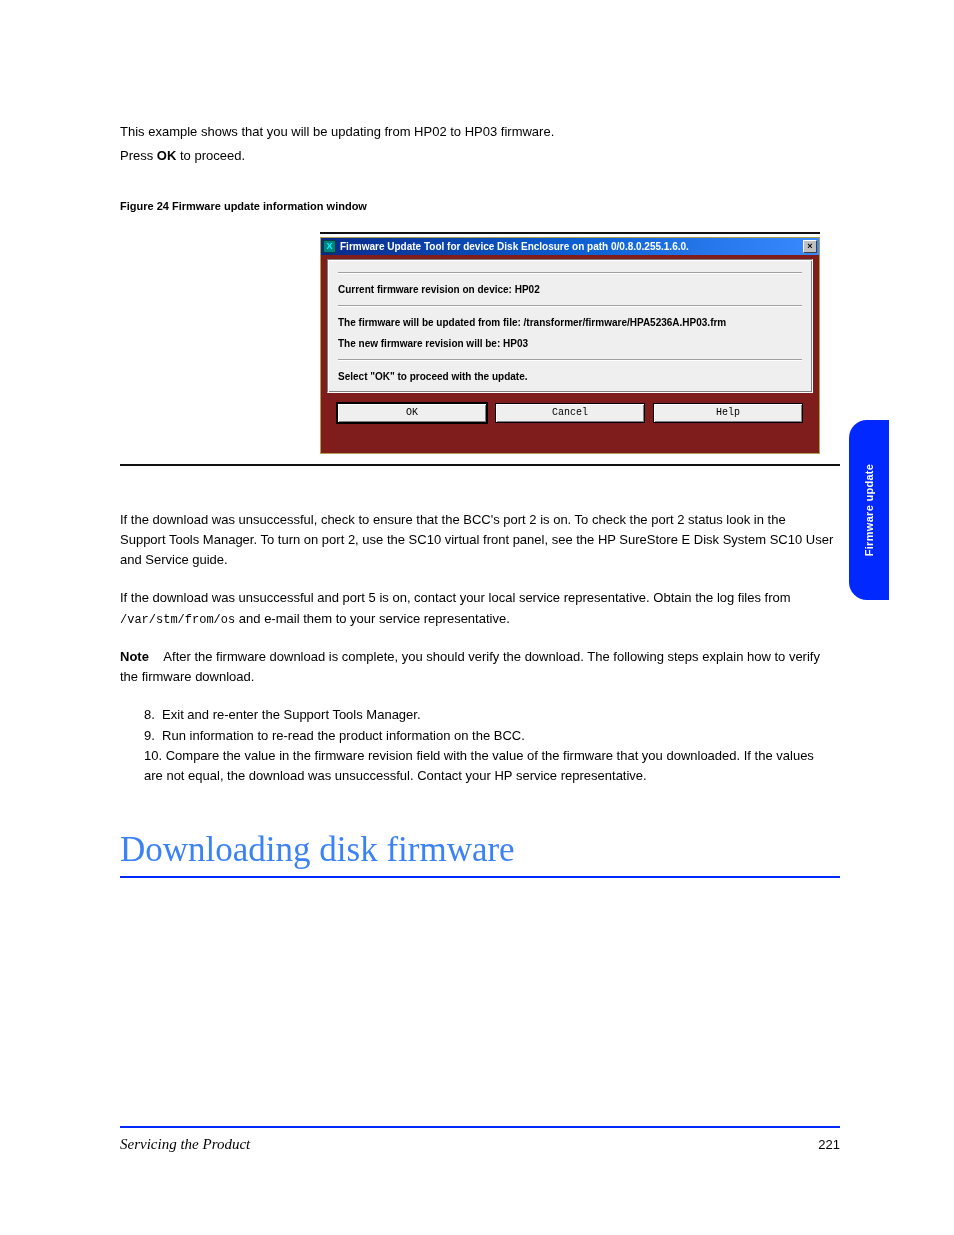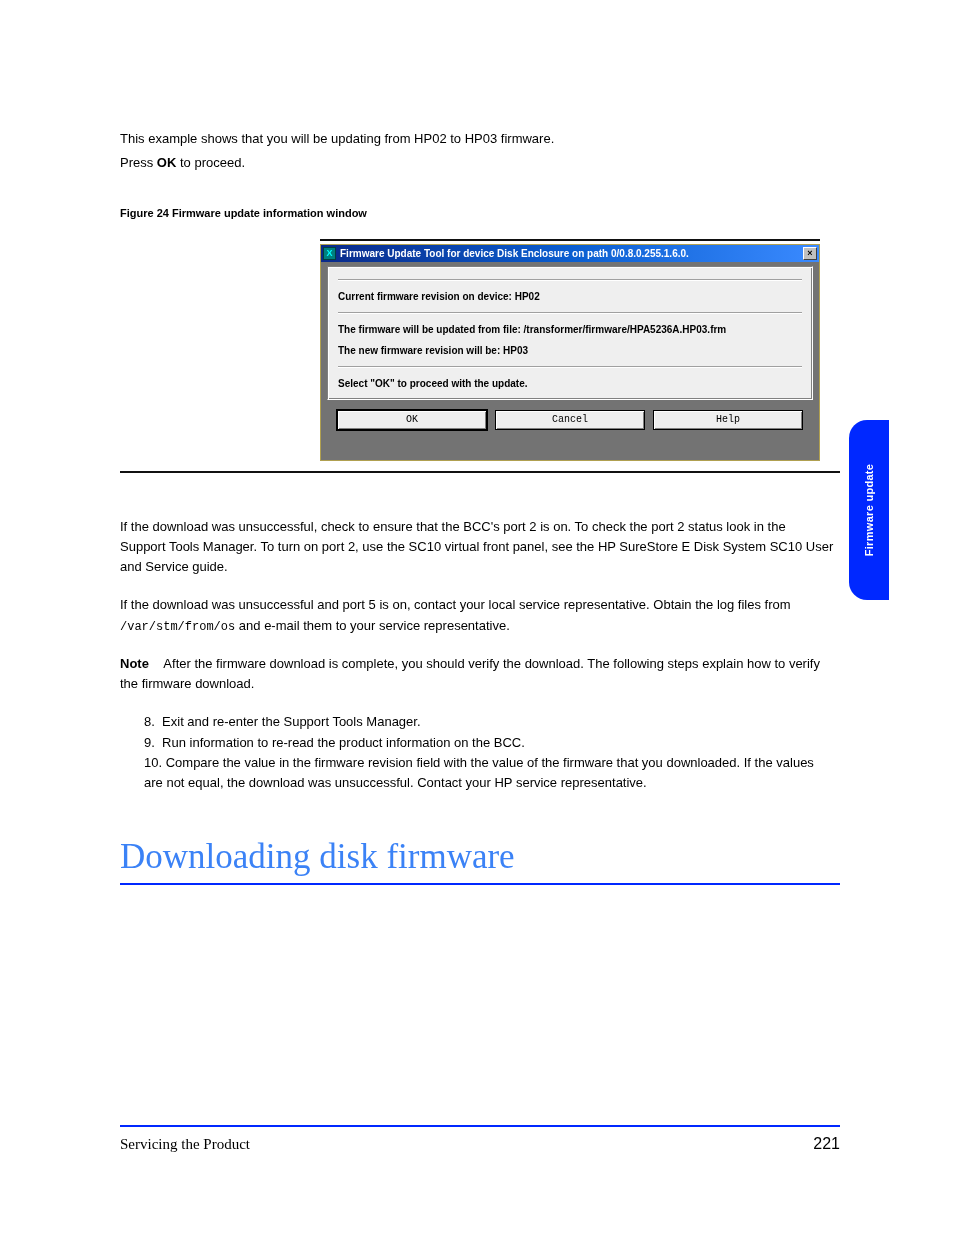--- a/index.html
+++ b/index.html
@@ -6,21 +6,21 @@
     body {
       width: 954px;
       height: 1235px;
       background: #ffffff;
       font-family: Arial, sans-serif;
       position: relative;
     }
     .page-content {
       position: absolute;
       left: 120px;
-      top: 129px;
+      top: 122px;
       width: 714px;
     }
     .intro {
       font-size: 13px;
       color: #000;
       line-height: 1.5;
       margin-bottom: 35px;
     }
     .intro p {
       margin-bottom: 4px;
@@ -95,21 +95,21 @@
       justify-content: center;
       cursor: pointer;
     }
     .close-btn-x {
       font-size: 9px;
       font-weight: bold;
       color: #000;
       line-height: 1;
     }
     .dialog-body {
-      background: #737373;
+      background: #7f1d1d;
       padding: 4px 6px 30px 6px;
     }
     .panel {
       background: #efefef;
       border-top: 1px solid #808080;
       border-left: 1px solid #808080;
       border-right: 1px solid #fff;
       border-bottom: 1px solid #fff;
       box-shadow: inset 1px 1px 0 #fff, inset -1px -1px 0 #808080;
       padding: 6px 10px 10px 10px;
@@ -227,24 +227,25 @@
       display: flex;
       margin-left: 120px;
       width: 720px;
       font-size: 11px;
       color: #000;
       align-items: baseline;
       justify-content: space-between;
     }
     .footer-title {
       font-family: "Times New Roman", serif;
+      font-style: italic;
       font-size: 15px;
     }
     .footer-page {
-      font-size: 16px;
+      font-size: 13px;
     }
   </style>
 </head>
 <body>
 
 <div class="page-content">
 
   <div class="intro">
     <p>This example shows that you will be updating from HP02 to HP03 firmware.</p>
     <p>

